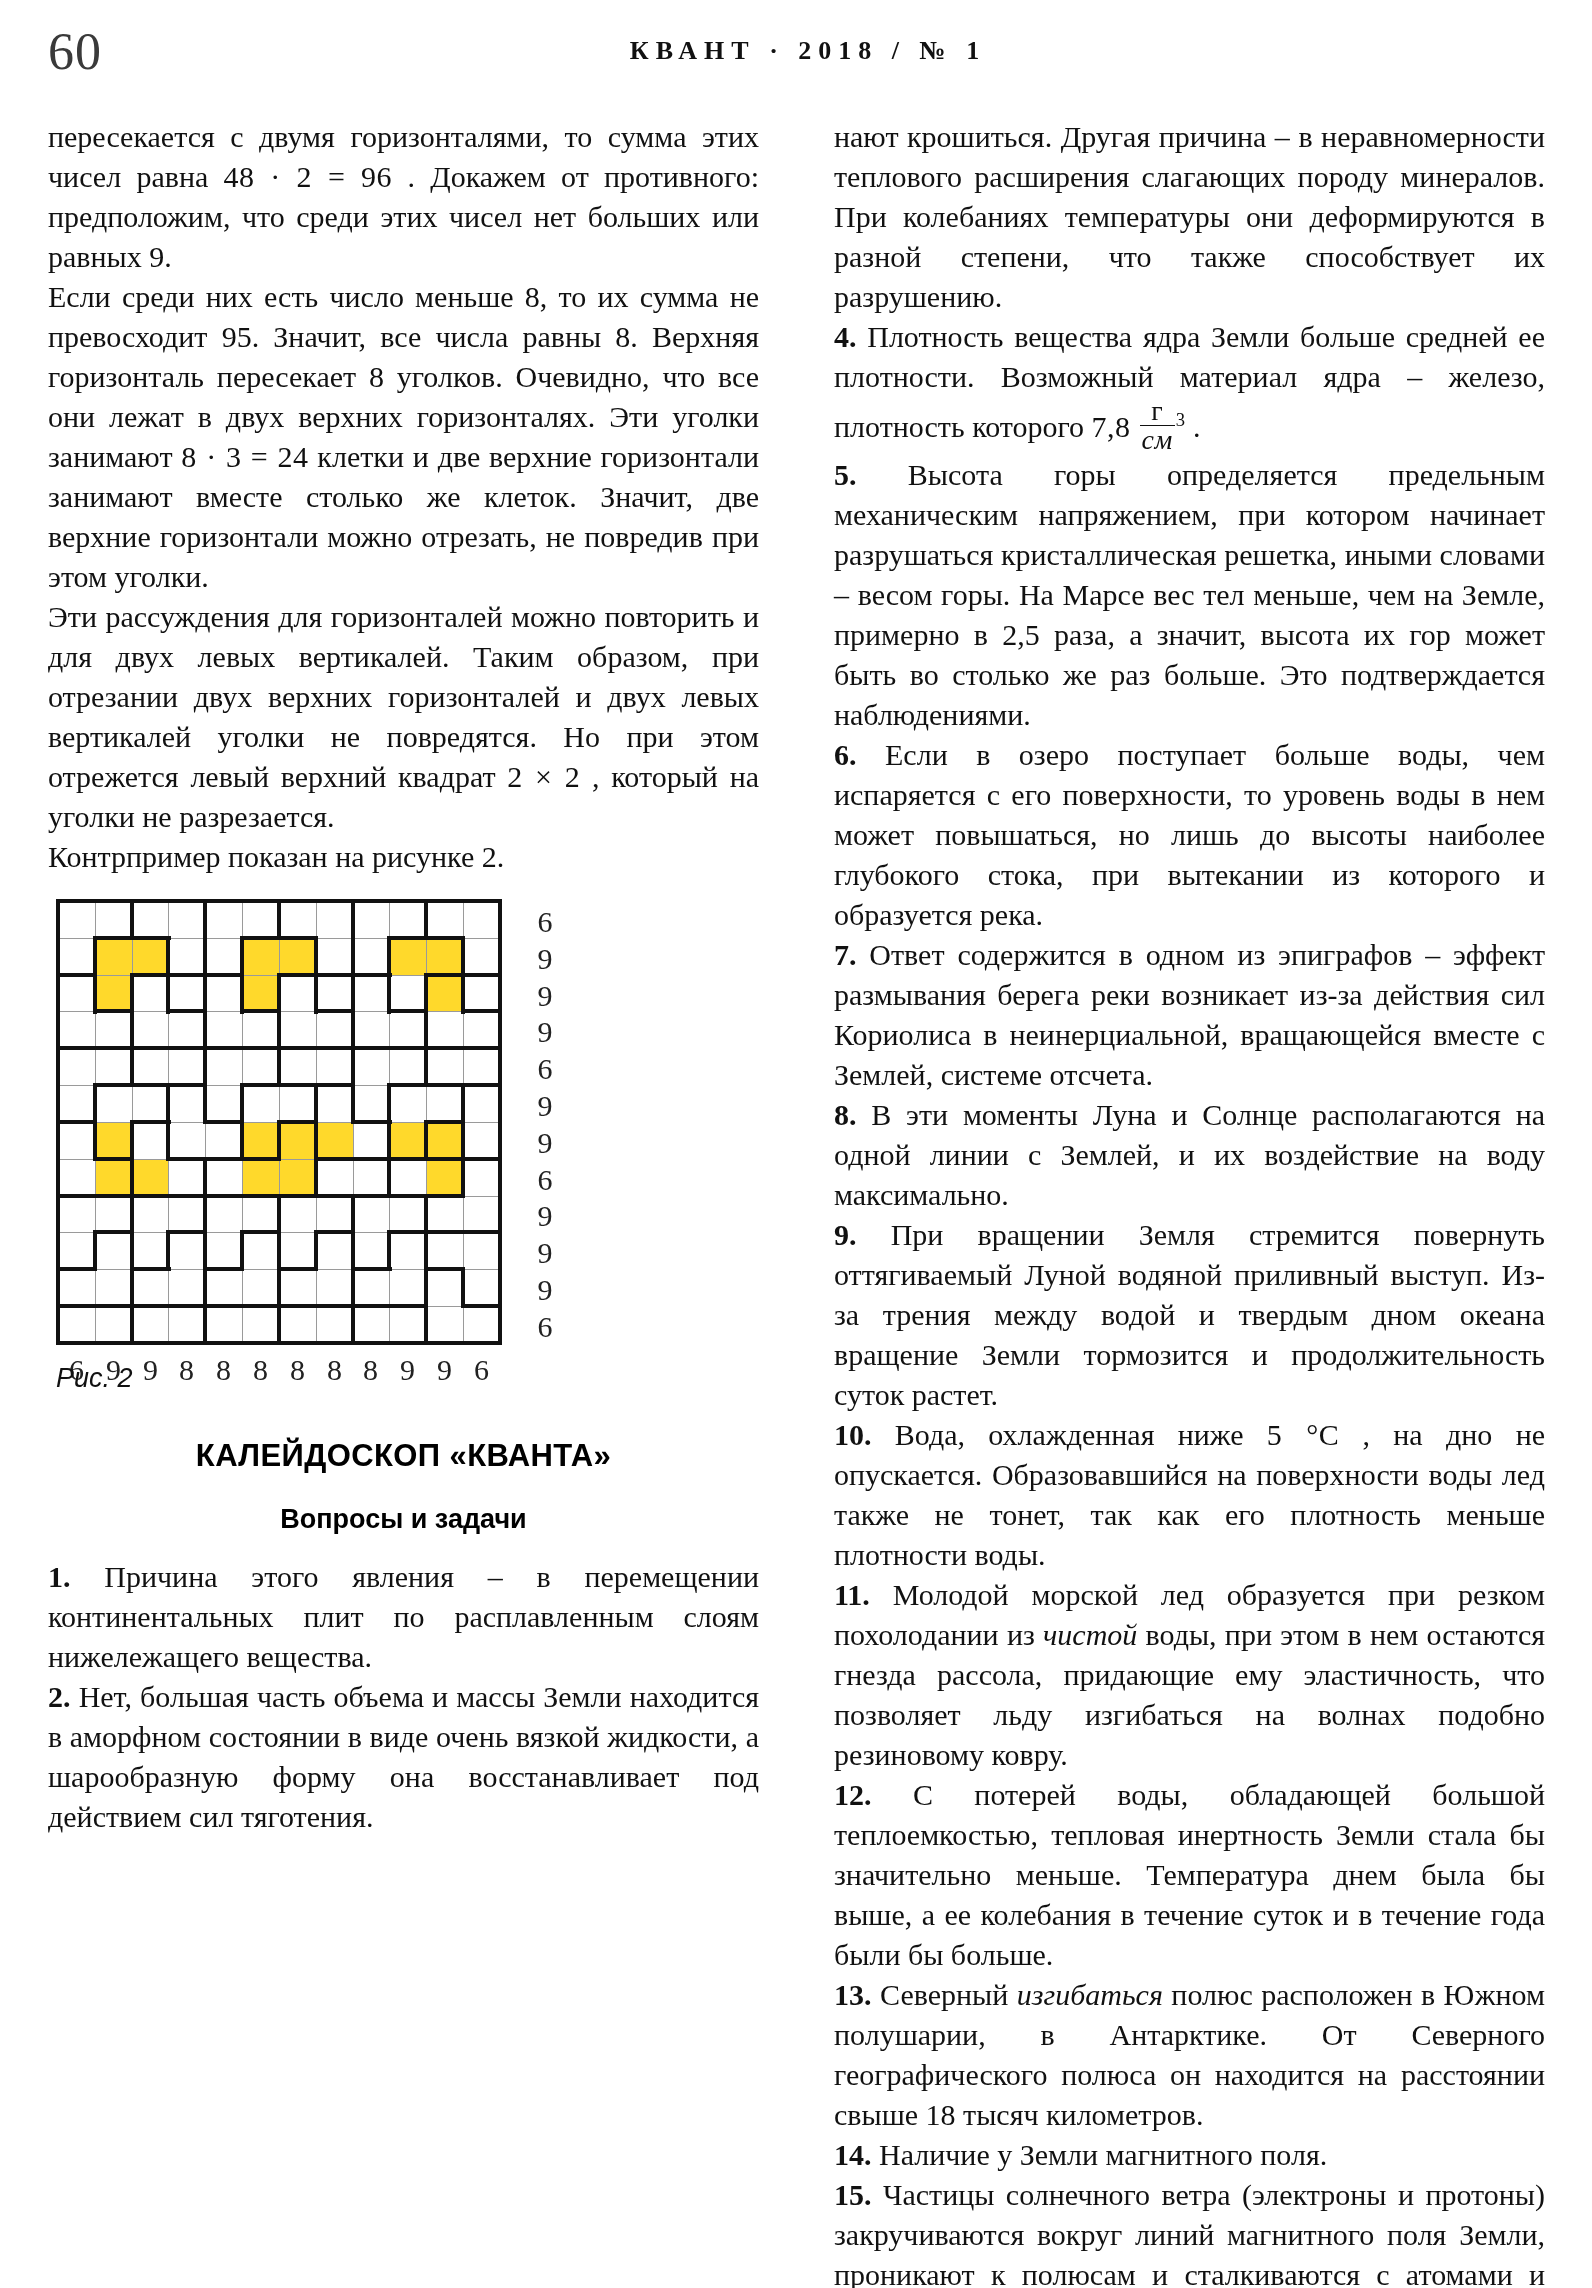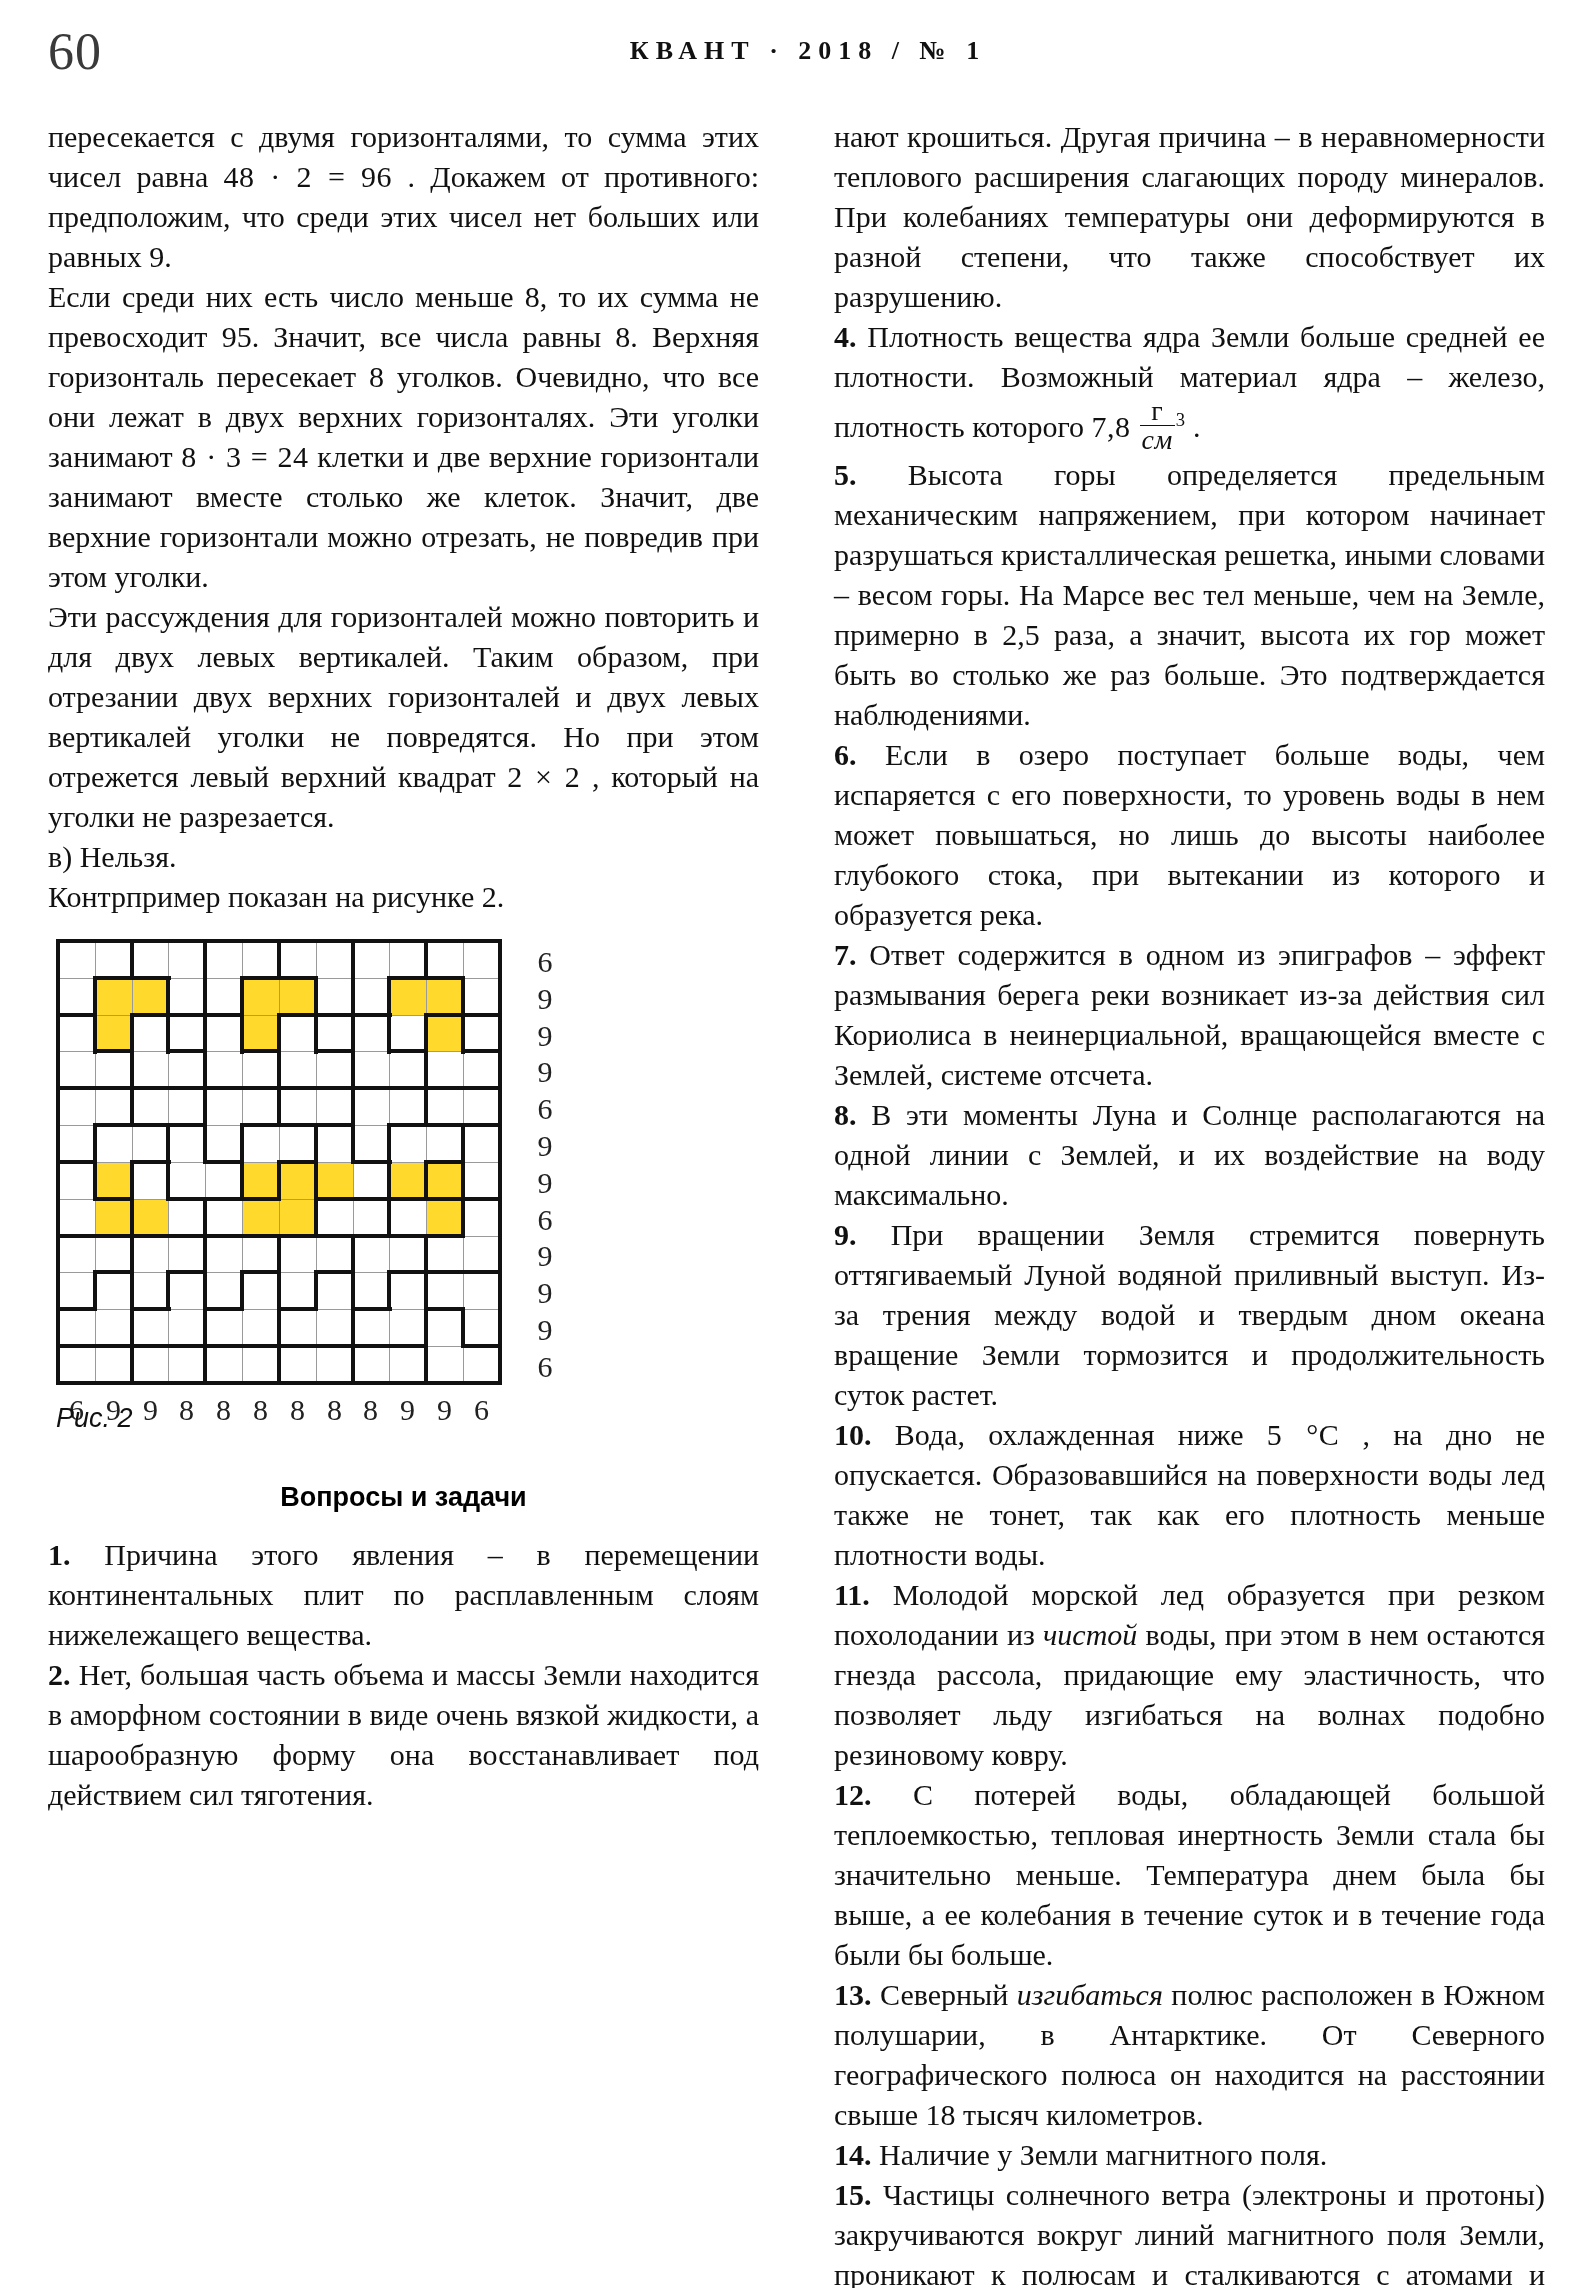--- a/index.html
+++ b/index.html
@@ -144,21 +144,20 @@
 </div>
 
 <div id="columns">
 
   <div class="column" id="col-left">
 
     <div id="left-paragraphs">
         <p class="body-text">пересекается с двумя горизонталями, то сумма этих чисел равна <span class="math">48 · 2 = 96</span> . Докажем от противного: предположим, что среди этих чисел нет больших или равных 9.</p>
         <p class="body-text">Если среди них есть число меньше 8, то их сумма не превосходит 95. Значит, все числа равны 8. Верхняя горизонталь пересекает 8 уголков. Очевидно, что все они лежат в двух верхних горизонталях. Эти уголки занимают <span class="math">8 · 3 = 24</span> клетки и две верхние горизонтали занимают вместе столько же клеток. Значит, две верхние горизонтали можно отрезать, не повредив при этом уголки.</p>
         <p class="body-text">Эти рассуждения для горизонталей можно повторить и для двух левых вертикалей. Таким образом, при отрезании двух верхних горизонталей и двух левых вертикалей уголки не повредятся. Но при этом отрежется левый верхний квадрат <span class="math">2 × 2</span> , который на уголки не разрезается.</p>
-        <p class="body-text">в) Нельзя.</p>
         <p class="body-text">Контрпример показан на рисунке 2.</p>
       </div>
 
     <div id="figure-block">
       <div id="grid-wrap">
         <div id="grid">
           <div class="cells" id="grid-cells">
               <div class="cellfill" style="left: 37px; top: 37px; width: 37px; height: 37px; background: rgb(255, 217, 43);"></div>
               <div class="cellfill" style="left: 74px; top: 37px; width: 37px; height: 37px; background: rgb(255, 217, 43);"></div>
               <div class="cellfill" style="left: 184px; top: 37px; width: 37px; height: 37px; background: rgb(255, 217, 43);"></div>
@@ -407,20 +406,21 @@
             <div class="col-label" style="left: 268px; top: 458px;">8</div>
             <div class="col-label" style="left: 304px; top: 458px;">8</div>
             <div class="col-label" style="left: 341px; top: 458px;">9</div>
             <div class="col-label" style="left: 378px; top: 458px;">9</div>
             <div class="col-label" style="left: 415px; top: 458px;">6</div>
           </div>
       </div>
       <div id="fig-caption">Рис. 2</div>
     </div>
 
+    <h2 class="section-title">КАЛЕЙДОСКОП «КВАНТА»</h2>
     <h3 class="section-subtitle">Вопросы и задачи</h3>
 
     <div id="left-answers">
         <p class="body-text"><span class="num">1. </span>Причина этого явления – в перемещении континентальных плит по расплавленным слоям нижележащего вещества.</p>
         <p class="body-text"><span class="num">2. </span>Нет, большая часть объема и массы Земли находится в аморфном состоянии в виде очень вязкой жидкости, а шарообразную форму она восстанавливает под действием сил тяготения.</p>
       </div>
   </div>
 
   <div class="column" id="col-right">
     <div id="right-answers">

